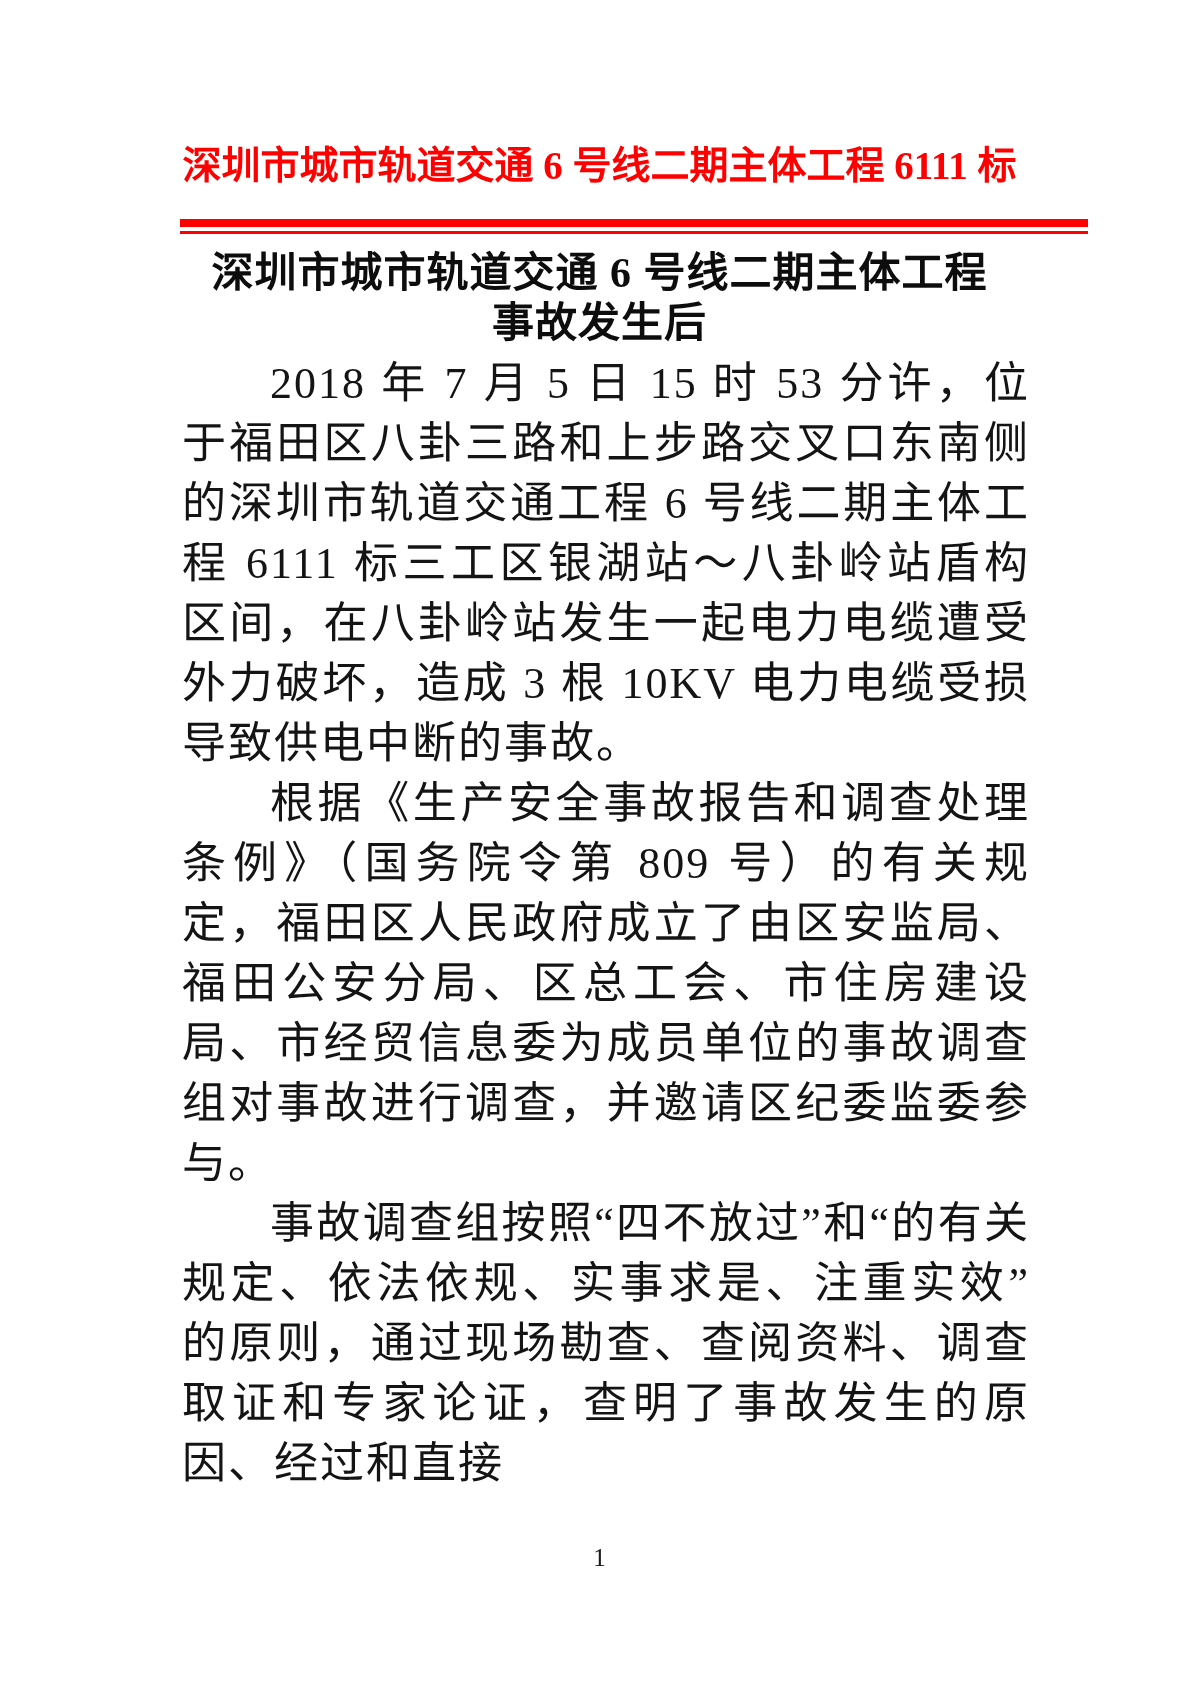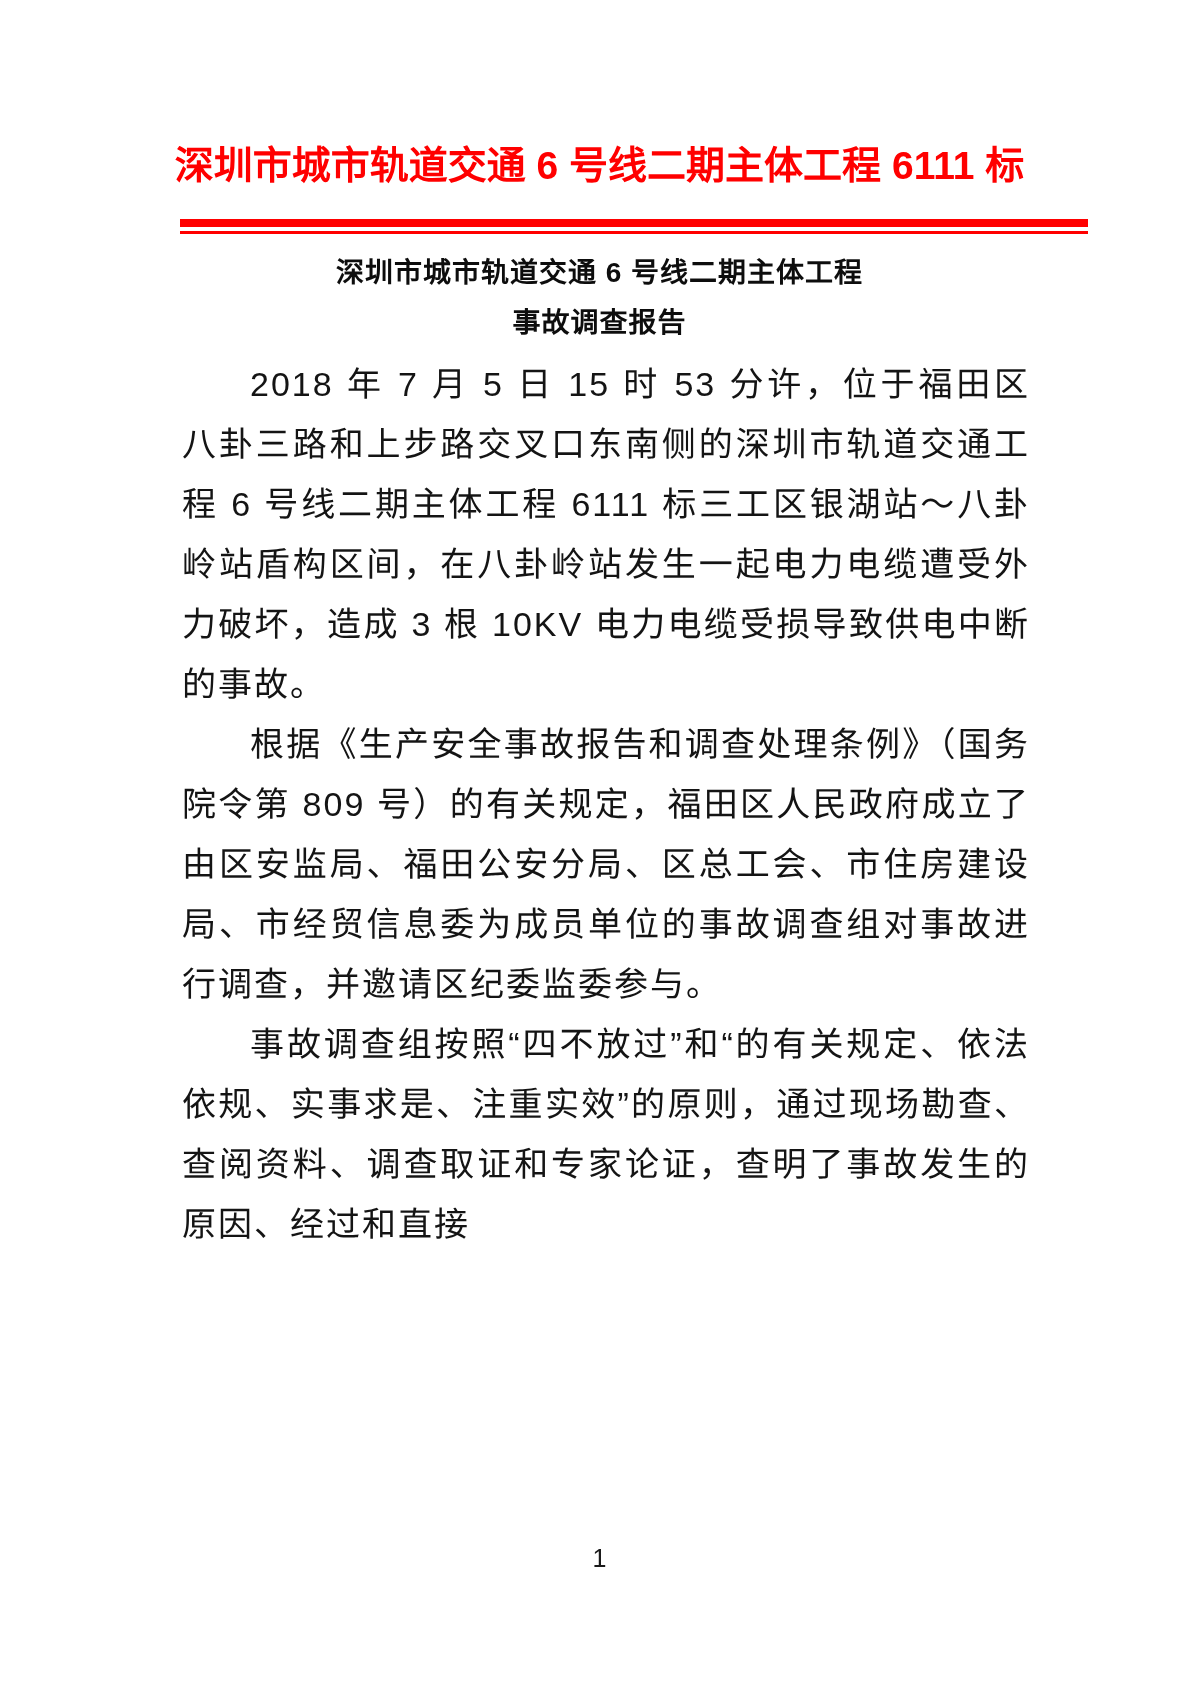--- a/index.html
+++ b/index.html
@@ -7,21 +7,21 @@
     margin: 0;
     padding: 0;
     background: #e8e8e8;
   }
   .page {
     position: relative;
     width: 1199px;
     height: 1696px;
     margin: 0 auto;
     background: #ffffff;
-    font-family: Liberation Sans, sans-serif;
+    font-family: Liberation Serif, serif;
     color: #000000;
     overflow: hidden;
   }
   
   .letterhead {
     padding-top: 138px;
     text-align: center;
     color: var(--accent, #FF0000);
     font-weight: bold;
     font-size: 39px;
@@ -46,32 +46,32 @@
     background: transparent;
   }
   .red-rule .thin {
     height: 3px;
     background: var(--accent, #FF0000);
   }
   
   .doc-title {
     margin: 14px 0 0 0;
     text-align: center;
-    font-size: 28px;
+    font-size: 42px;
     font-weight: bold;
     line-height: 50px;
     letter-spacing: 1px;
     color: #0d0d0d;
   }
   
   .doc-body {
     margin-left: 182px;
     width: 848px;
     margin-top: 6px;
-    font-size: 34px;
+    font-size: 44px;
     line-height: 60px;
     letter-spacing: 2px;
     text-align: justify;
     color: #141414;
   }
   .doc-body p.para {
     margin: 0;
     padding: 0;
     text-indent: 2em;
   }
@@ -97,21 +97,21 @@
   </div>
 
   <div class="red-rule">
     <div class="thick"></div>
     <div class="gap"></div>
     <div class="thin"></div>
   </div>
 
   <h1 class="doc-title">
     <div>深圳市城市轨道交通 6 号线二期主体工程</div>
-    <div>事故调查报告</div>
+    <div>事故发生后</div>
   </h1>
 
   <div class="doc-body">
       <p class="para">2018 年 7 月 5 日 15 时 53 分许，位于福田区八卦三路和上步路交叉口东南侧的深圳市轨道交通工程 6 号线二期主体工程 6111 标三工区银湖站～八卦岭站盾构区间，在八卦岭站发生一起电力电缆遭受外力破坏，造成 3 根 10KV 电力电缆受损导致供电中断的事故。</p>
       <p class="para">根据《生产安全事故报告和调查处理条例》（国务院令第 809 号）的有关规定，福田区人民政府成立了由区安监局、福田公安分局、区总工会、市住房建设局、市经贸信息委为成员单位的事故调查组对事故进行调查，并邀请区纪委监委参与。</p>
       <p class="para">事故调查组按照“四不放过”和“的有关规定、依法依规、实事求是、注重实效”的原则，通过现场勘查、查阅资料、调查取证和专家论证，查明了事故发生的原因、经过和直接</p>
     </div>
 
   <div class="page-number">1</div>
 

